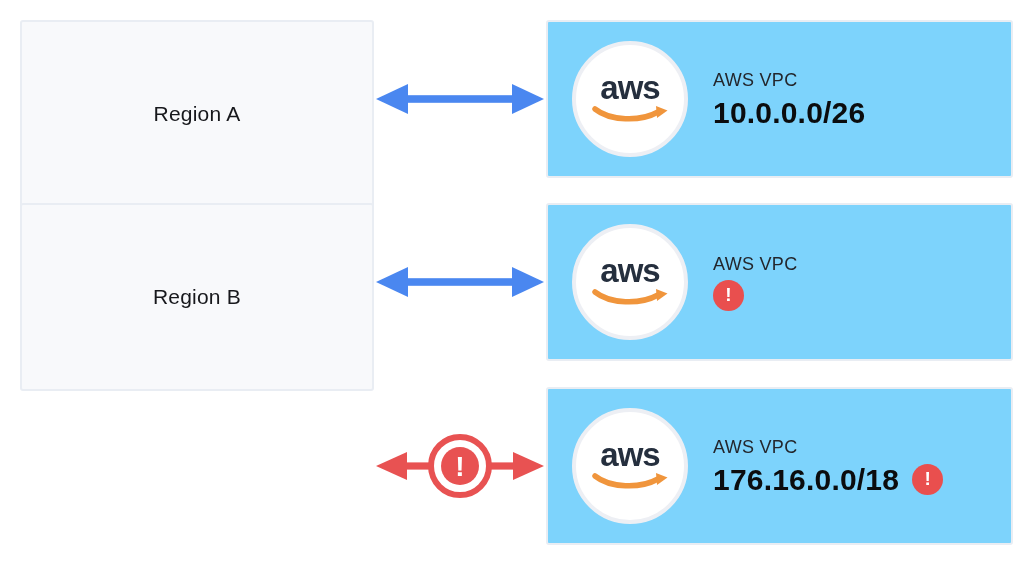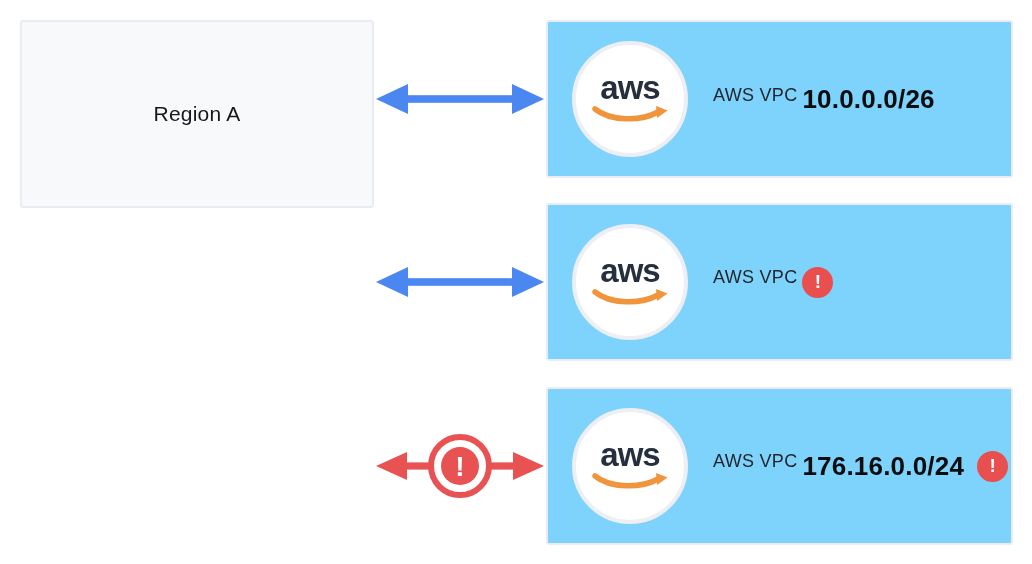--- a/index.html
+++ b/index.html
@@ -64,32 +64,32 @@
   .aws-word {
     font-size: 33px;
     font-weight: 600;
     color: #252f3e;
     letter-spacing: -1px;
     line-height: 1;
   }
   .aws-swoosh { margin-top: 1px; }
 
   .vpc-text {
-    display: flex; 
+    display: flex; flex-direction: column;
     margin-left: 25px;
     gap: 5px;
   }
   .vpc-label {
     font-size: 18px;
     color: #23262c;
     letter-spacing: 0.3px;
   }
   .cidr-line { display: flex; align-items: center; gap: 13px; }
   .vpc-cidr {
-    font-size: 26px;
+    font-size: 30px;
     font-weight: 700;
     color: #0b0c0e;
     letter-spacing: 0.2px;
     line-height: 1.1;
   }
   .warn-badge {
     width: 31px; height: 31px;
     border-radius: 50%;
     background: #e94f4e;
     color: #ffffff;
@@ -140,20 +140,23 @@
       <div class="vpc-text">
         <span class="vpc-label">AWS VPC</span>
         <div class="cidr-line">
           <span class="vpc-cidr">10.0.0.0/26</span>
         </div>
       </div>
     </div>
   </div>
 
   <div class="row row-2">
+    <div class="region-box">
+      <span class="region-label">Region B</span>
+    </div>
     <div class="connector">
       <svg class="arrow-svg" width="172" height="44" viewBox="0 0 172 44">
         <rect class="arrow-ok-fill" x="28" y="18.2" width="116" height="7.6"></rect>
         <polygon class="arrow-ok-fill" points="2,22 34,7 34,37"></polygon>
         <polygon class="arrow-ok-fill" points="170,22 138,7 138,37"></polygon>
       </svg>
     </div>
     <div class="vpc-box">
       <div class="aws-circle">
         <span class="aws-word">aws</span>
@@ -186,20 +189,20 @@
       <div class="aws-circle">
         <span class="aws-word">aws</span>
         <svg class="aws-swoosh" width="76" height="22" viewBox="0 0 76 22">
           <path d="M3 4 C 18 16, 48 17, 66 7" fill="none" stroke="#f0953c" stroke-width="5.5" stroke-linecap="round"></path>
           <polygon points="64,1 75.5,5.5 65,13" fill="#f0953c"></polygon>
         </svg>
       </div>
       <div class="vpc-text">
         <span class="vpc-label">AWS VPC</span>
         <div class="cidr-line">
-          <span class="vpc-cidr">176.16.0.0/24</span>
+          <span class="vpc-cidr">176.16.0.0/18</span>
           <span class="warn-badge">!</span>
         </div>
       </div>
     </div>
   </div>
 
 </div>
 
 </body></html>

